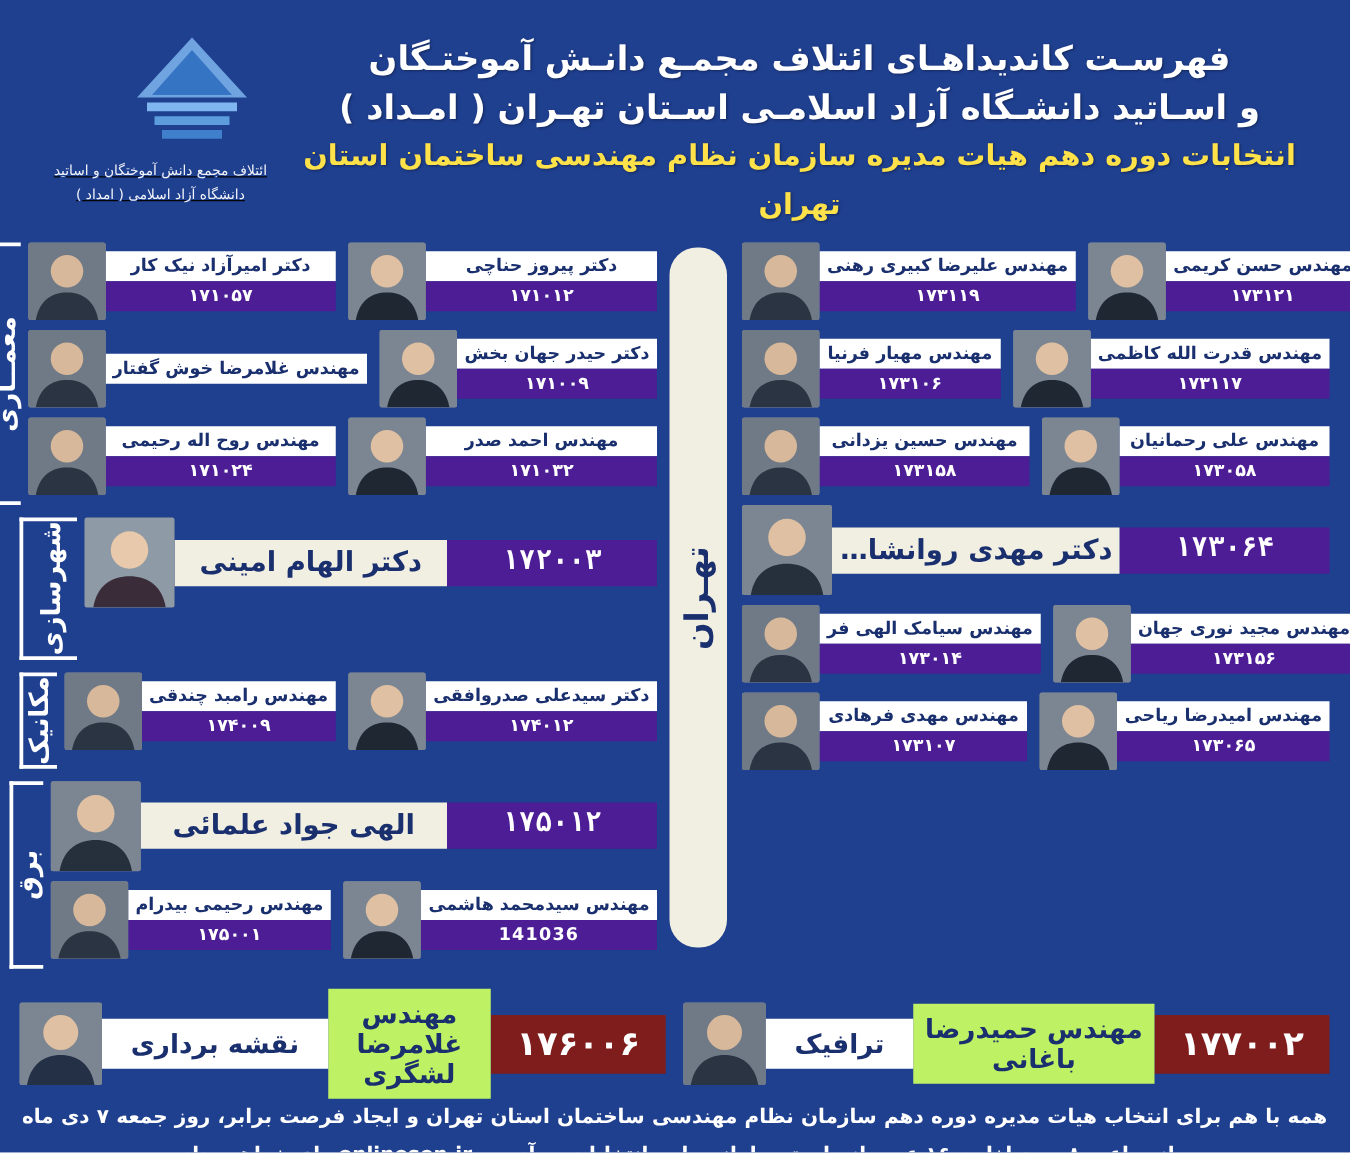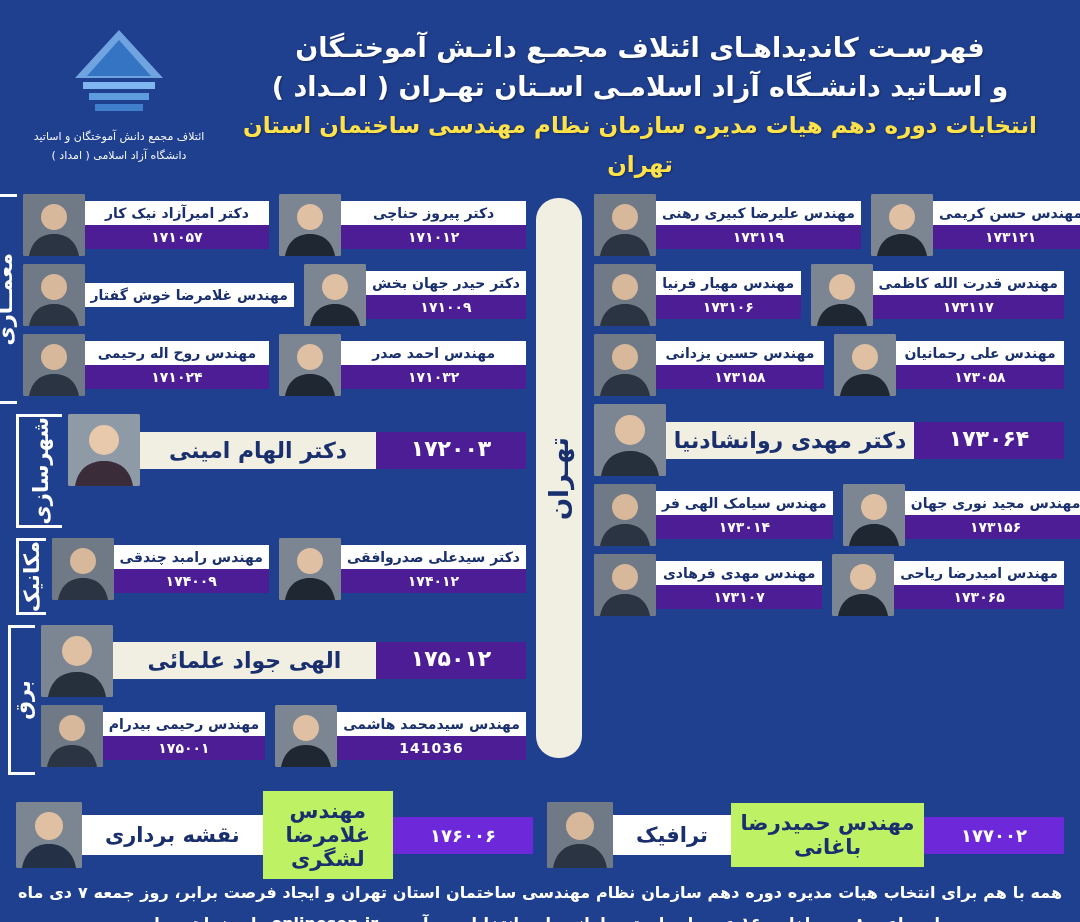--- a/index.html
+++ b/index.html
@@ -39,22 +39,23 @@
     color: #ffe24a;
     font-weight: bold;
     font-size: 23px;
     line-height: 1.7;
     text-shadow: 1px 1px 2px rgba(0,0,0,.35);
   }
   .logo-wrap {
     width: 190px;
     display: flex;
     flex-direction: column;
-    align-items: center;
+    align-items: flex-start;
     padding-top: 8px;
+    text-decoration: underline;
   }
   .logo-mark { width: 120px; height: 96px; }
   .logo-text {
     color: #ffffff;
     font-size: 11px;
     line-height: 1.7;
     text-align: center;
     margin-top: 6px;
     opacity: .95;
   }
@@ -122,21 +123,21 @@
   }
   
   .card.wide { height: 72px; }
   .card.wide .photo { width: 72px; height: 72px; flex-basis: 72px; }
   .card.wide .nameplate { font-size: 22px; background: #f1efe2; padding: 6px; }
   .card.wide .codeplate { font-size: 22px; }
   .card.inline-wide .info {
     flex-direction: row-reverse;
   }
   .card.inline-wide .nameplate { flex: 1; }
-  .card.inline-wide .codeplate { width: 150px; }
+  .card.inline-wide .codeplate { width: 168px; font-family: Liberation Mono, monospace; }
 
   .row2 { display: flex; flex-direction: row-reverse; gap: 10px; }
   .row2 > .card { flex: 1; }
 
   
   .spine {
     position: absolute;
     top: 4px; right: 4px;
     width: 46px; height: 560px;
     background: #f1efe2;
@@ -208,24 +209,24 @@
     flex: 1;
     background: #bef264;
     color: #1a2f6e;
     font-weight: bold;
     font-size: 21px;
     text-align: center;
     padding: 8px 6px;
   }
   .bigrow .cd {
     width: 140px;
-    background: #6d28d9;
+    background: #7f1d1d;
     color: #ffffff;
     font-weight: bold;
-    font-size: 18px;
+    font-size: 27px;
     text-align: center;
     padding: 8px 6px;
   }
   
   .footer {
     margin: 10px 18px 0 18px;
     color: #ffffff;
     font-size: 16px;
     font-weight: bold;
     line-height: 1.9;

